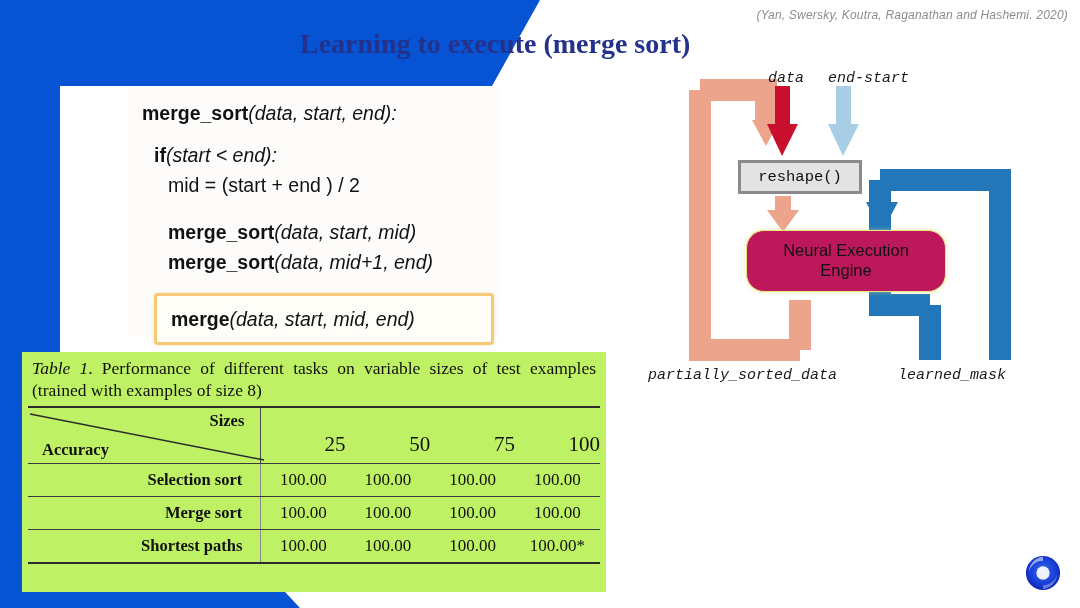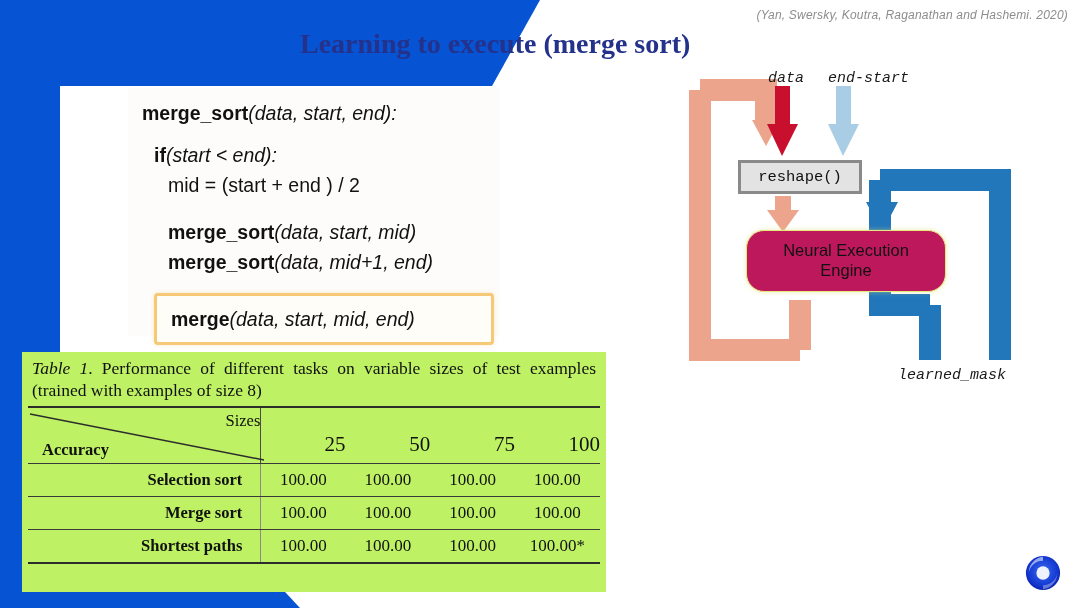--- a/index.html
+++ b/index.html
@@ -100,22 +100,22 @@
   #diag-cell{
     position:relative;
     height:56px;
     width:238px;
     border-bottom:1.6px solid #3a3a3a;
     border-right:1.6px solid #4a4a4a;
     vertical-align:top;
   }
   #diag-cell svg{ position:absolute; left:0; top:0; }
   #diag-label-sizes{
-    position:absolute; right:0; top:3px;
-    font-weight:400; font-size:16.5px;
+    position:absolute; right:16px; top:3px;
+    font-weight:700; font-size:16.5px;
   }
   #diag-label-accuracy{
     position:absolute; left:14px; bottom:3px;
     font-weight:700; font-size:16.5px;
   }
   .hdr-num{
     font-weight:400; font-size:21px;
     text-align:right;
     border-bottom:1.6px solid #3a3a3a;
     vertical-align:bottom;
@@ -316,20 +316,21 @@
 
   <div id="nee-box">
     <span>
       <span>Neural Execution</span><br>
       <span>Engine</span>
     </span>
   </div>
 
   <div class="diag-label" id="lbl-data">data</div>
   <div class="diag-label" id="lbl-endstart">end-start</div>
+  <div class="diag-label" id="lbl-partially">partially_sorted_data</div>
   <div class="diag-label" id="lbl-mask">learned_mask</div>
 </div>
 
 <svg id="logo" viewBox="0 0 40 40">
   <defs>
     <radialGradient id="lg" cx="50%" cy="45%" r="60%">
       <stop offset="0%" stop-color="#3a6cf0"></stop>
       <stop offset="70%" stop-color="#1438d2"></stop>
       <stop offset="100%" stop-color="#0a1f9e"></stop>
     </radialGradient>

